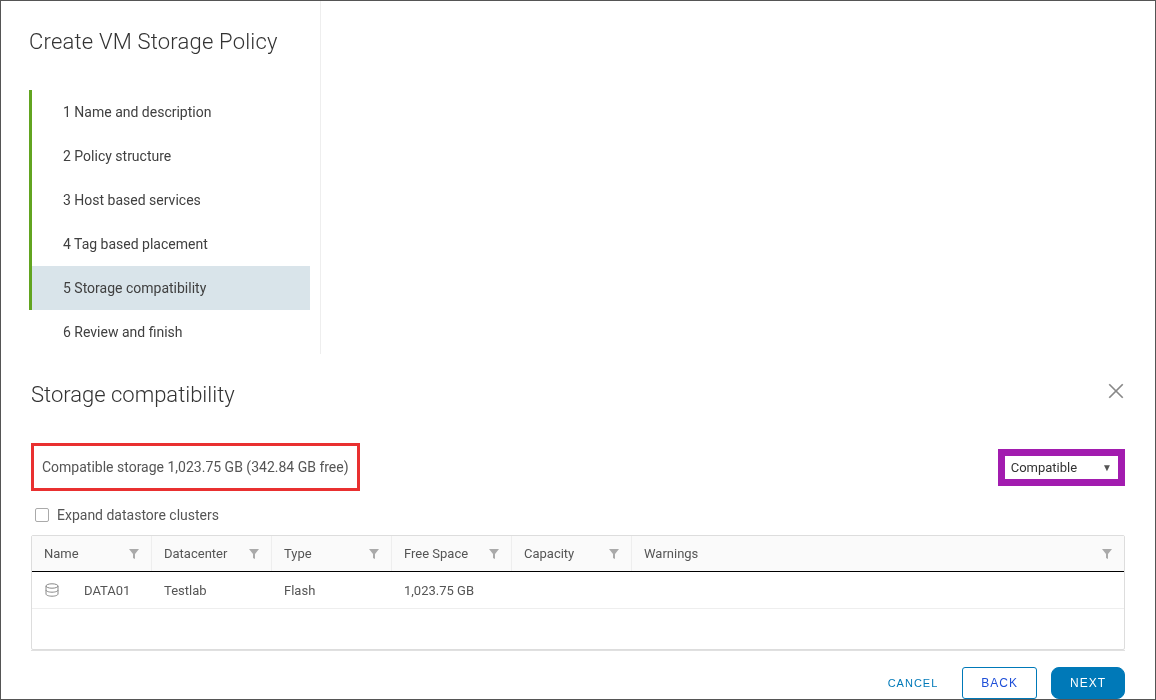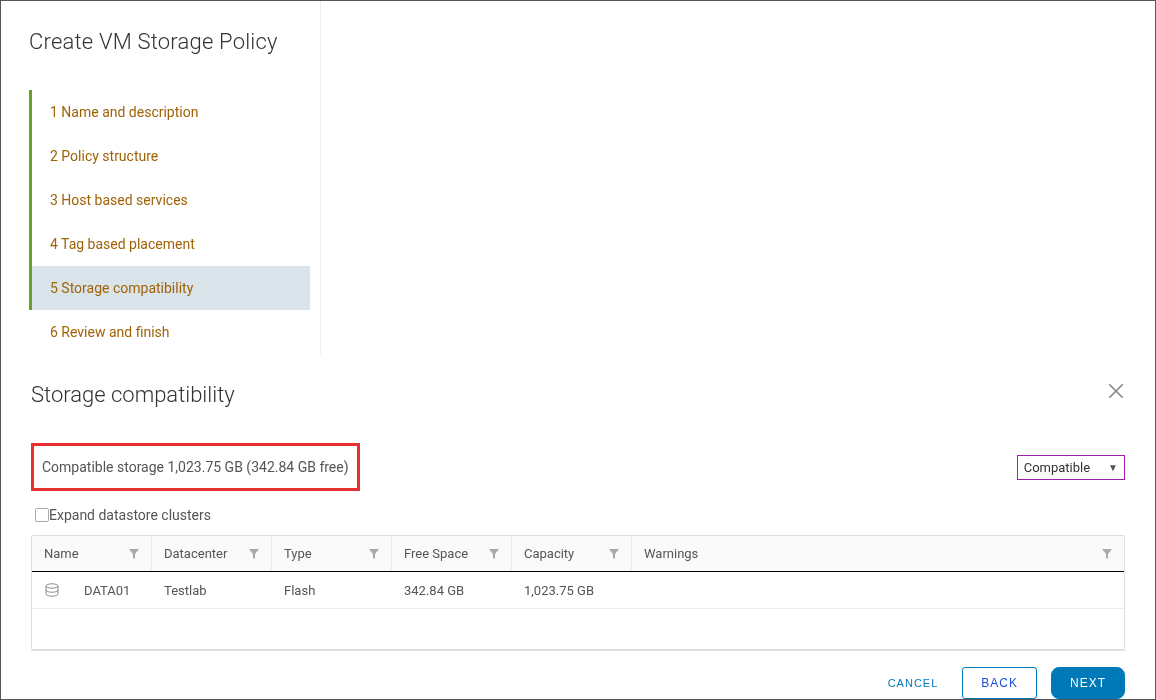--- a/index.html
+++ b/index.html
@@ -26,23 +26,23 @@
       font-size: 22px;
       font-weight: 300;
       color: #333;
       margin-bottom: 36px;
       letter-spacing: 0.2px;
     }
     .steps {
       list-style: none;
     }
     .step {
-      padding: 14px 12px 14px 18px;
+      padding: 14px 12px 14px 31px;
       border-left: 3px solid transparent;
-      color: #a16207;
+      color: #404040;
       font-size: 14px;
       cursor: pointer;
       margin-right: 10px;
     }
     .step.done { border-left-color: #62a420; }
     .step.active { background: #d9e4ea; border-left-color: #62a420; }
     .main {
       flex: 1;
       display: flex;
       flex-direction: column;
@@ -69,35 +69,35 @@
       justify-content: space-between;
       margin-bottom: 12px;
     }
     .summary-text {
       color: #555;
       padding: 13px 8px;
       border: 3px solid #e93030;
       display: inline-block;
     }
     .compat-select {
-      border: 1px solid #a21caf;
+      border: 7px solid #a21caf;
       background: #fff;
       padding: 4px 6px;
       font-size: 13px;
       color: #333;
       display: inline-flex;
       align-items: center;
-      gap: 18px;
+      gap: 25px;
       cursor: pointer;
     }
     .compat-select .caret { font-size: 10px; color: #555; }
     .checkbox-row {
       display: flex;
       align-items: center;
-      gap: 0;
+      gap: 8px;
       margin: 4px 0 12px 4px;
       color: #555;
     }
     .checkbox-box {
       width: 14px; height: 14px;
       border: 1px solid #aaa;
       border-radius: 2px;
       background: #fff;
     }
     .table {
@@ -308,23 +308,20 @@
               </svg>
             </span>
             <span>DATA01</span>
           </div>
           <div class="td col-dc">
               <span>Testlab</span>
             </div>
           <div class="td col-type">
               <span>Flash</span>
             </div>
-          <div class="td col-free">
-              <span>342.84 GB</span>
-            </div>
           <div class="td col-cap">
               <span>1,023.75 GB</span>
             </div>
           <div class="td col-warn">
               <span></span>
             </div>
         </div>
         <div class="empty-space"></div>
       </div>
     </div>

